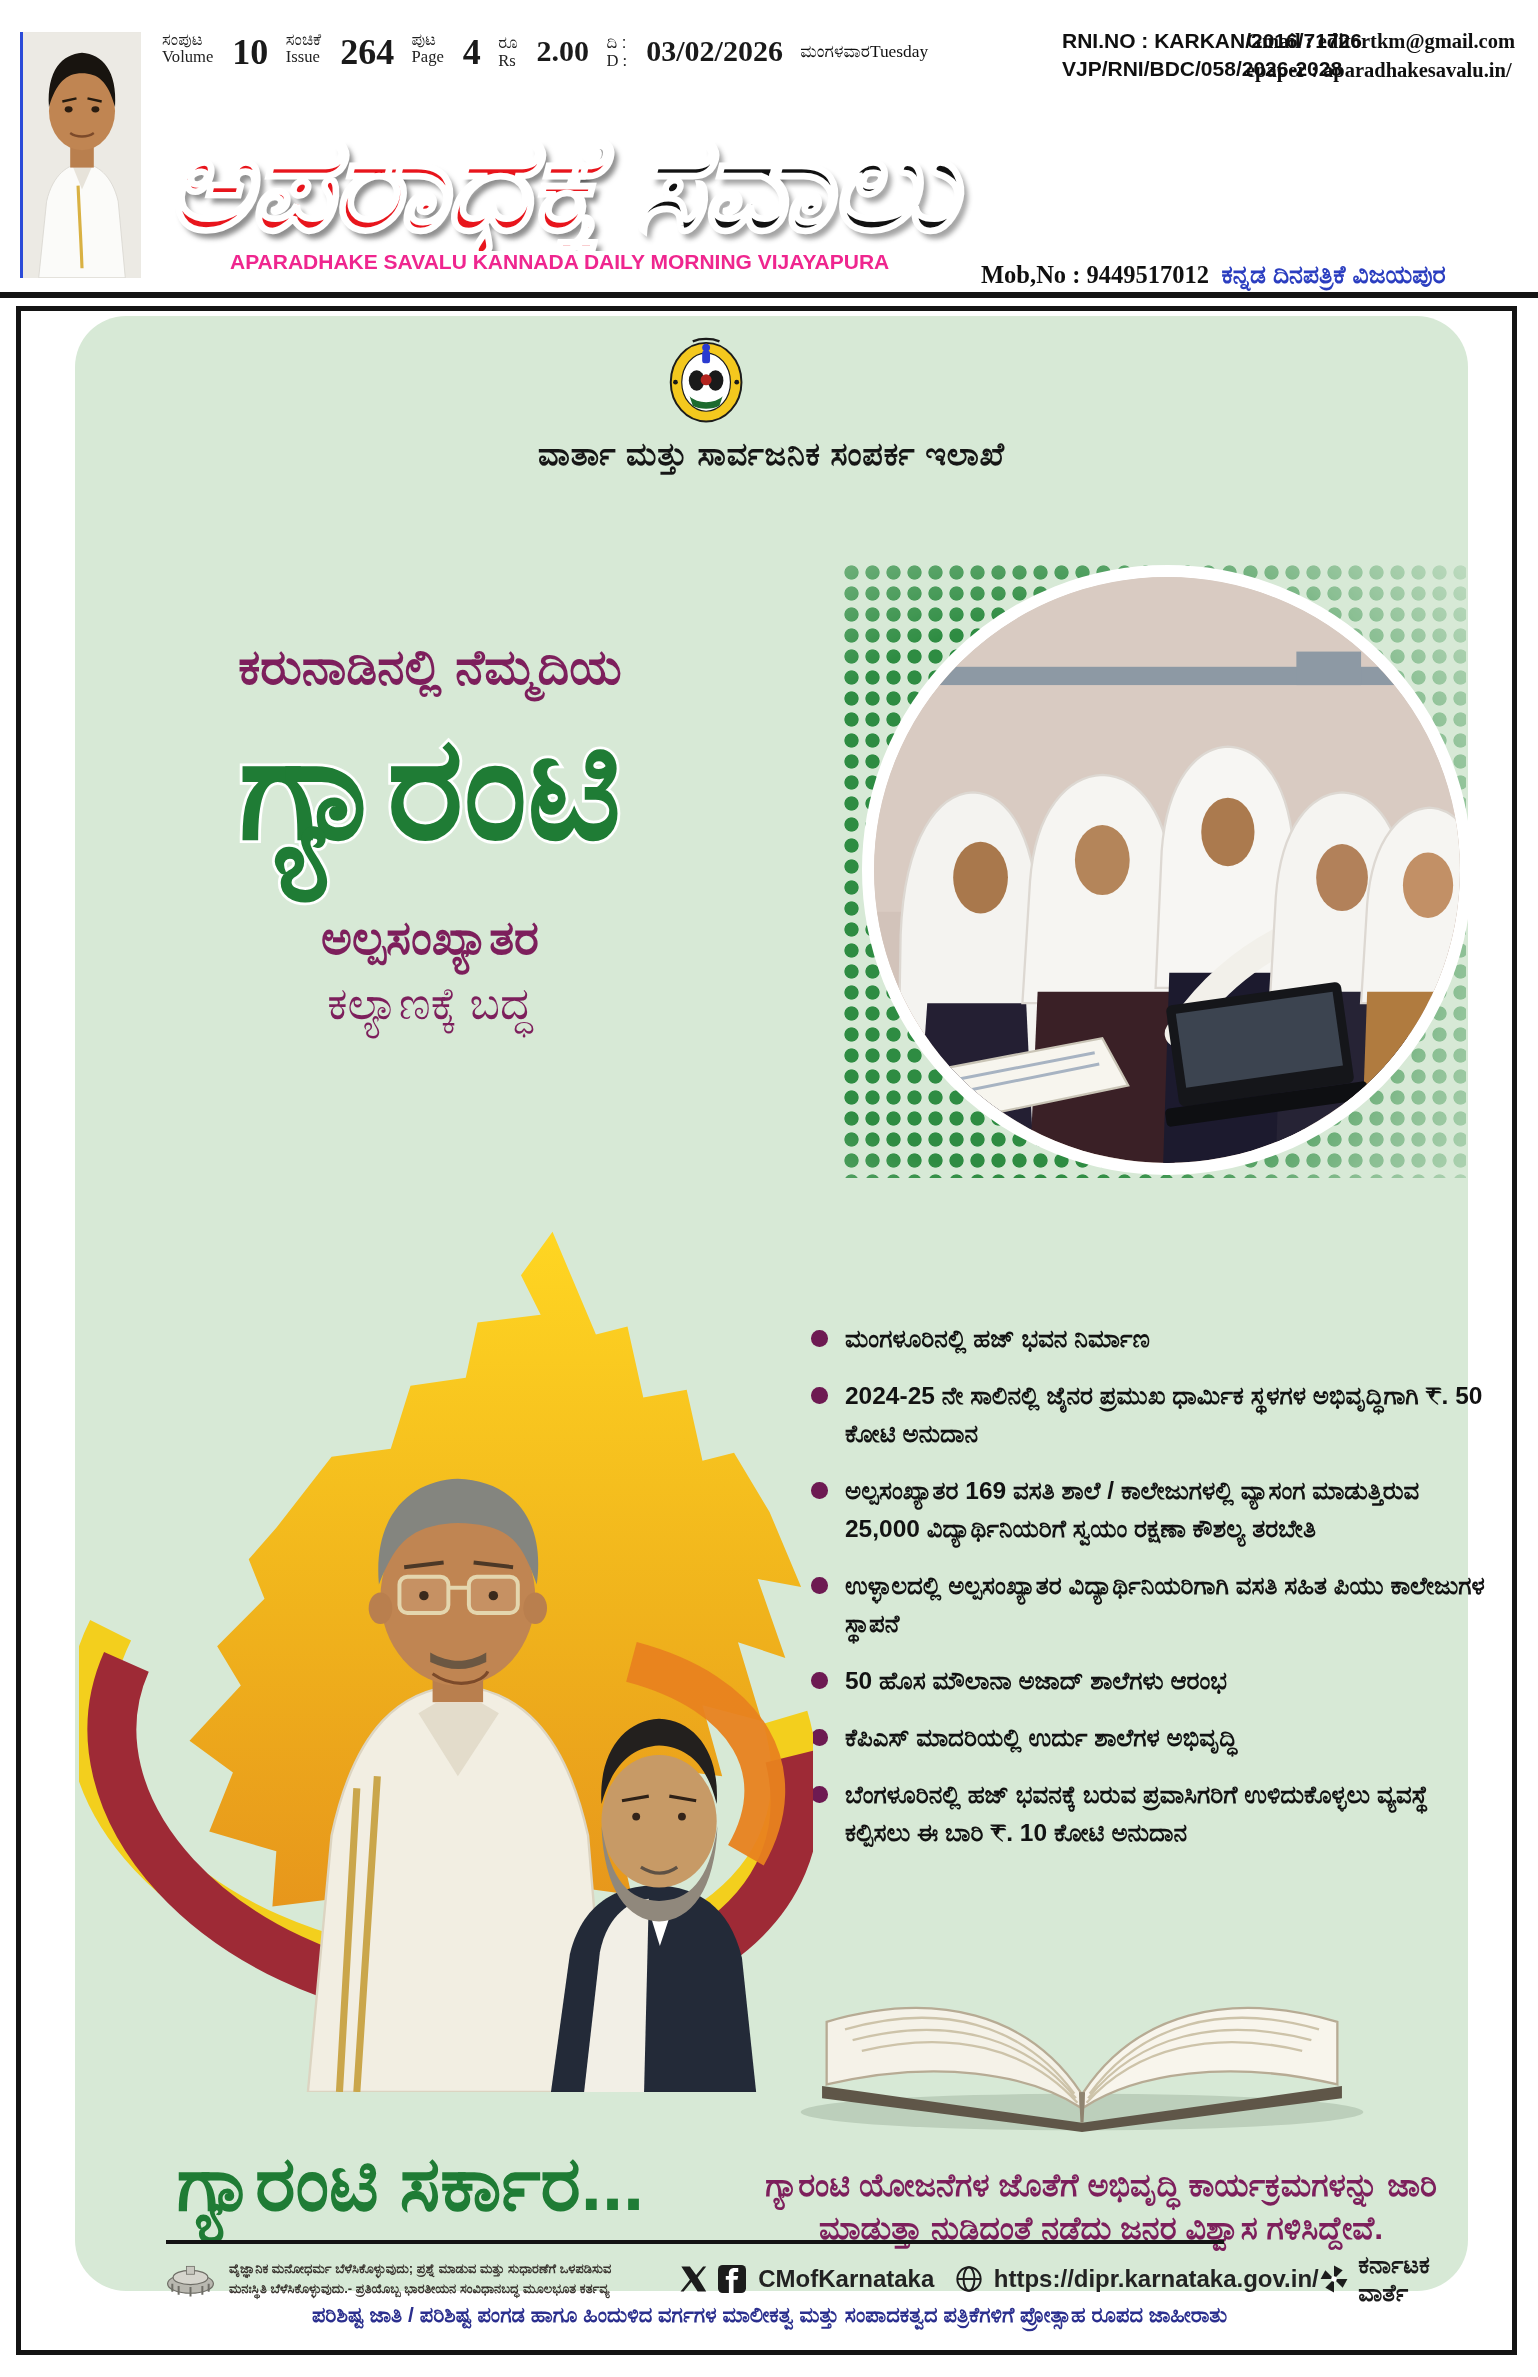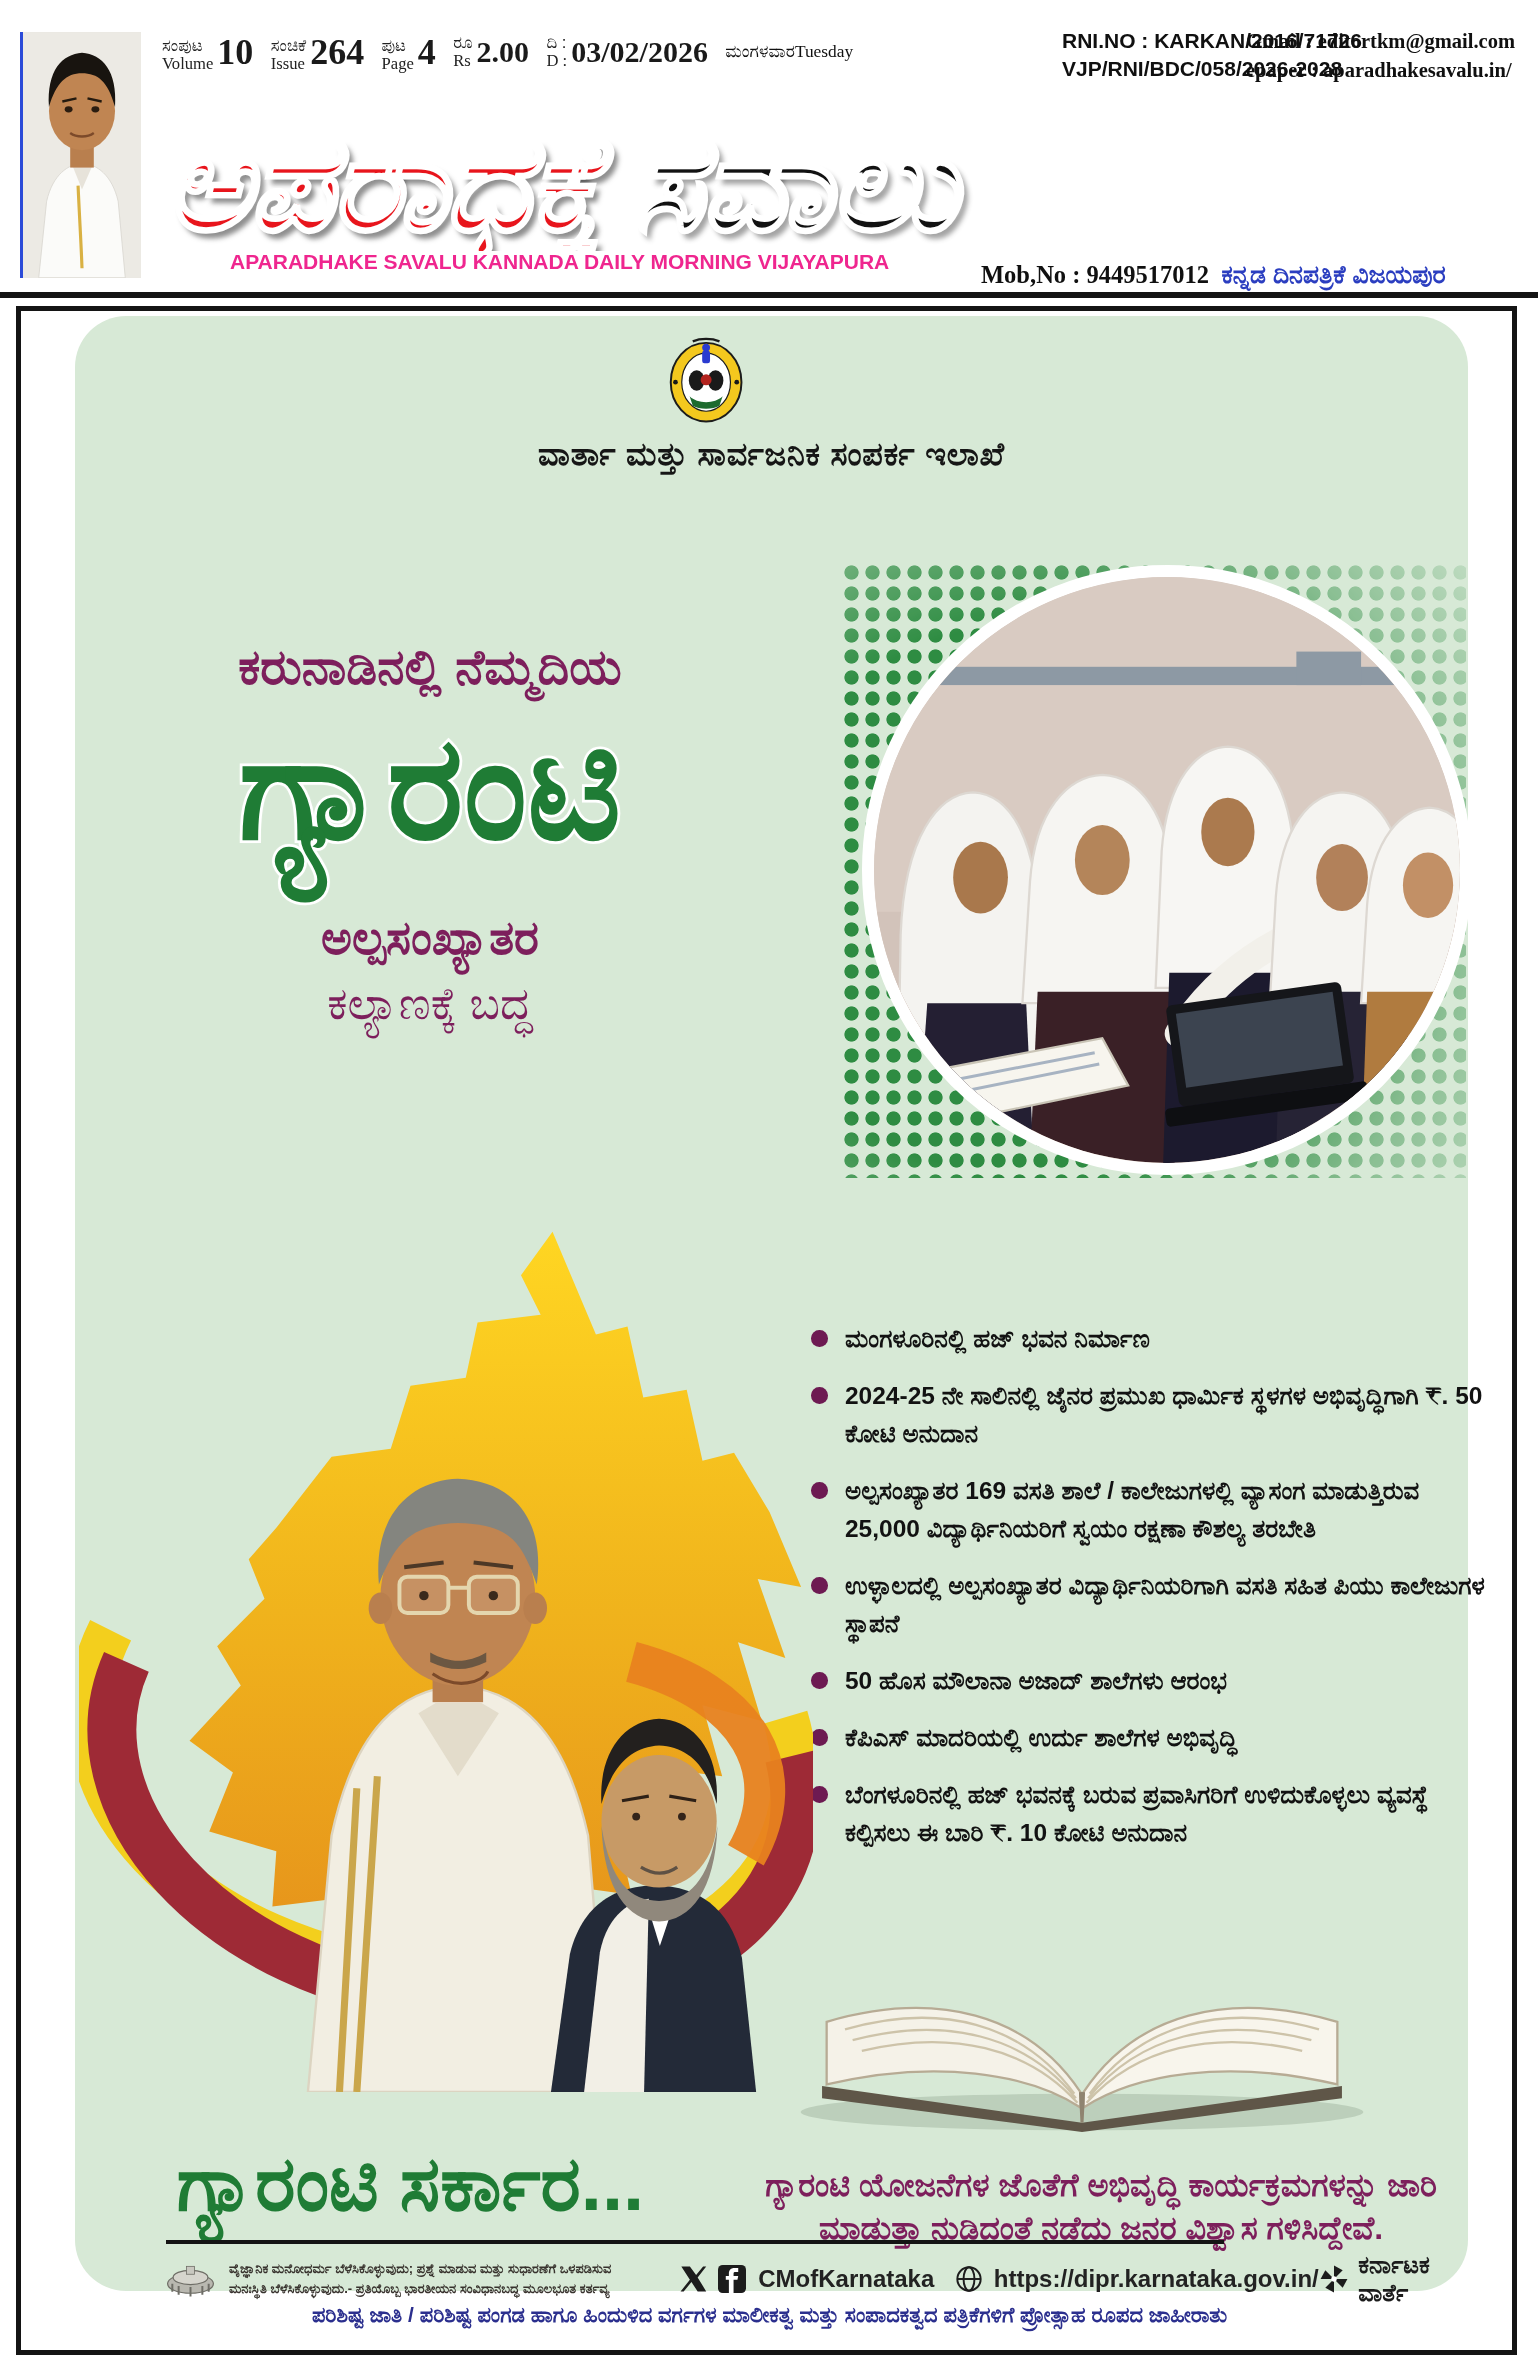--- a/index.html
+++ b/index.html
@@ -3,21 +3,21 @@
 <meta charset="utf-8">
 <style>
   html,body{margin:0;padding:0;background:#ffffff;}
   .page{position:relative;width:1538px;height:2377px;background:#ffffff;overflow:hidden;
         font-family:"Liberation Sans",sans-serif;color:#111;}
   .abs{position:absolute;}
 
   
   .editor-photo{left:20px;top:32px;width:118px;height:246px;background:#e9e6e0;border-left:3.2px solid #2b4bd8;overflow:hidden;}
   .info-row{left:162px;top:24px;width:896px;height:55px;display:flex;align-items:center;gap:17.4px;}
-  .ig{display:flex;align-items:flex-end;gap:4px;}
+  .ig{display:flex;align-items:flex-start;gap:19px;}
   .ig .lbl{display:flex;flex-direction:column;line-height:1.08;font-size:16.6px;color:#222;}
   .ig .lbl .en{font-family:"Liberation Serif",serif;}
   .ig .val{font-size:36px;font-weight:bold;font-family:"Liberation Serif",serif;color:#1a1a1a;}
   .ig .val.money{font-size:30px;}
   .day-block{display:flex;flex-direction:row;line-height:1.15;font-size:17.4px;text-align:center;}
   .day-block .en{font-family:"Liberation Serif",serif;}
   .rni-block{left:1062px;top:27px;font-weight:bold;font-size:21px;line-height:1.35;color:#101010;}
   .mail-block{left:1246px;top:27px;font-family:"Liberation Serif",serif;font-weight:bold;font-size:20.5px;line-height:1.4;color:#101010;}
   .masthead{left:164px;top:62px;width:1287px;height:189px;display:flex;align-items:flex-end;gap:31px;white-space:nowrap;overflow:hidden;font-style:italic;}
   .masthead .red{font-size:133px;font-weight:bold;color:#e8151c;-webkit-text-stroke:2.4px #ffffff;

